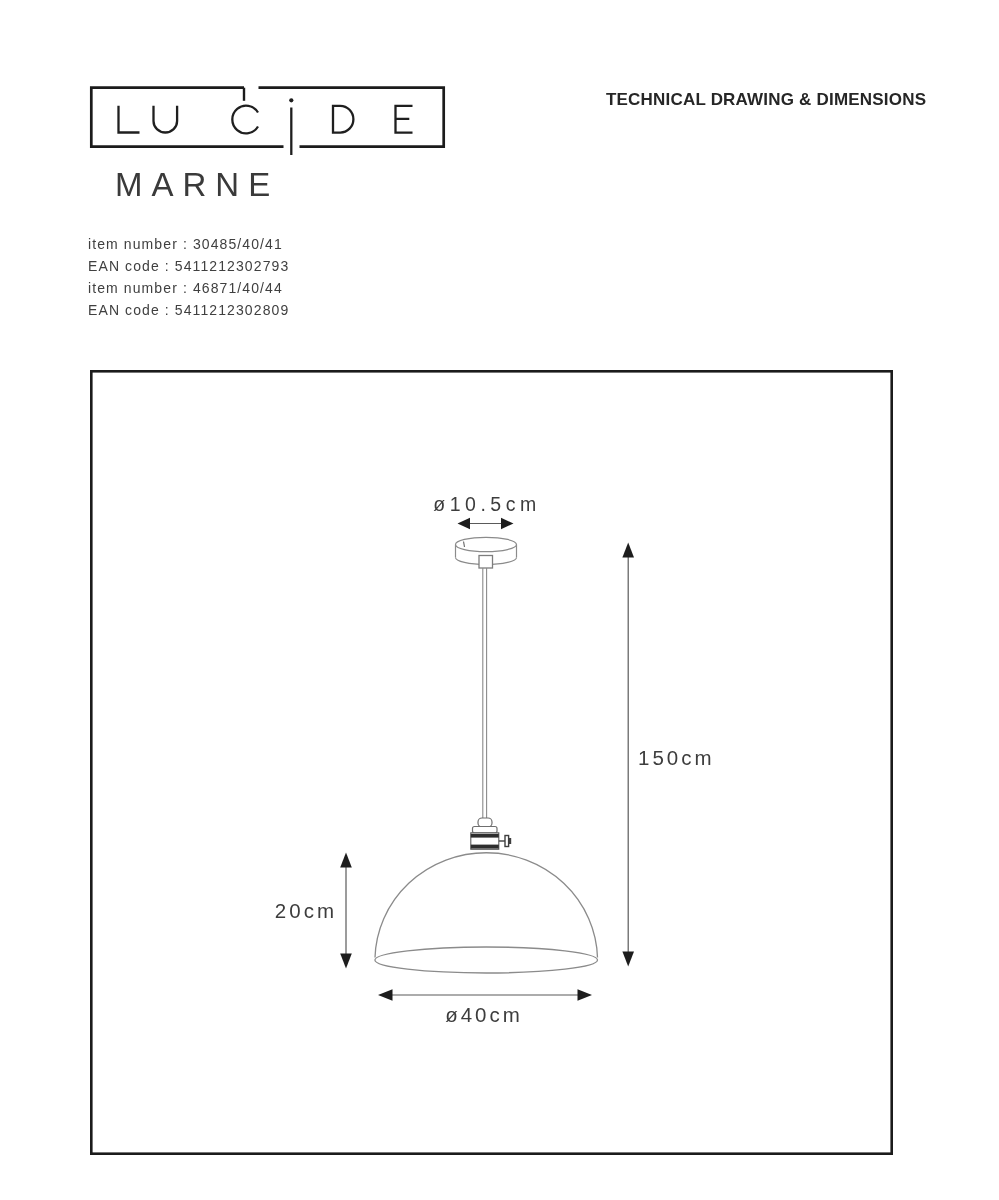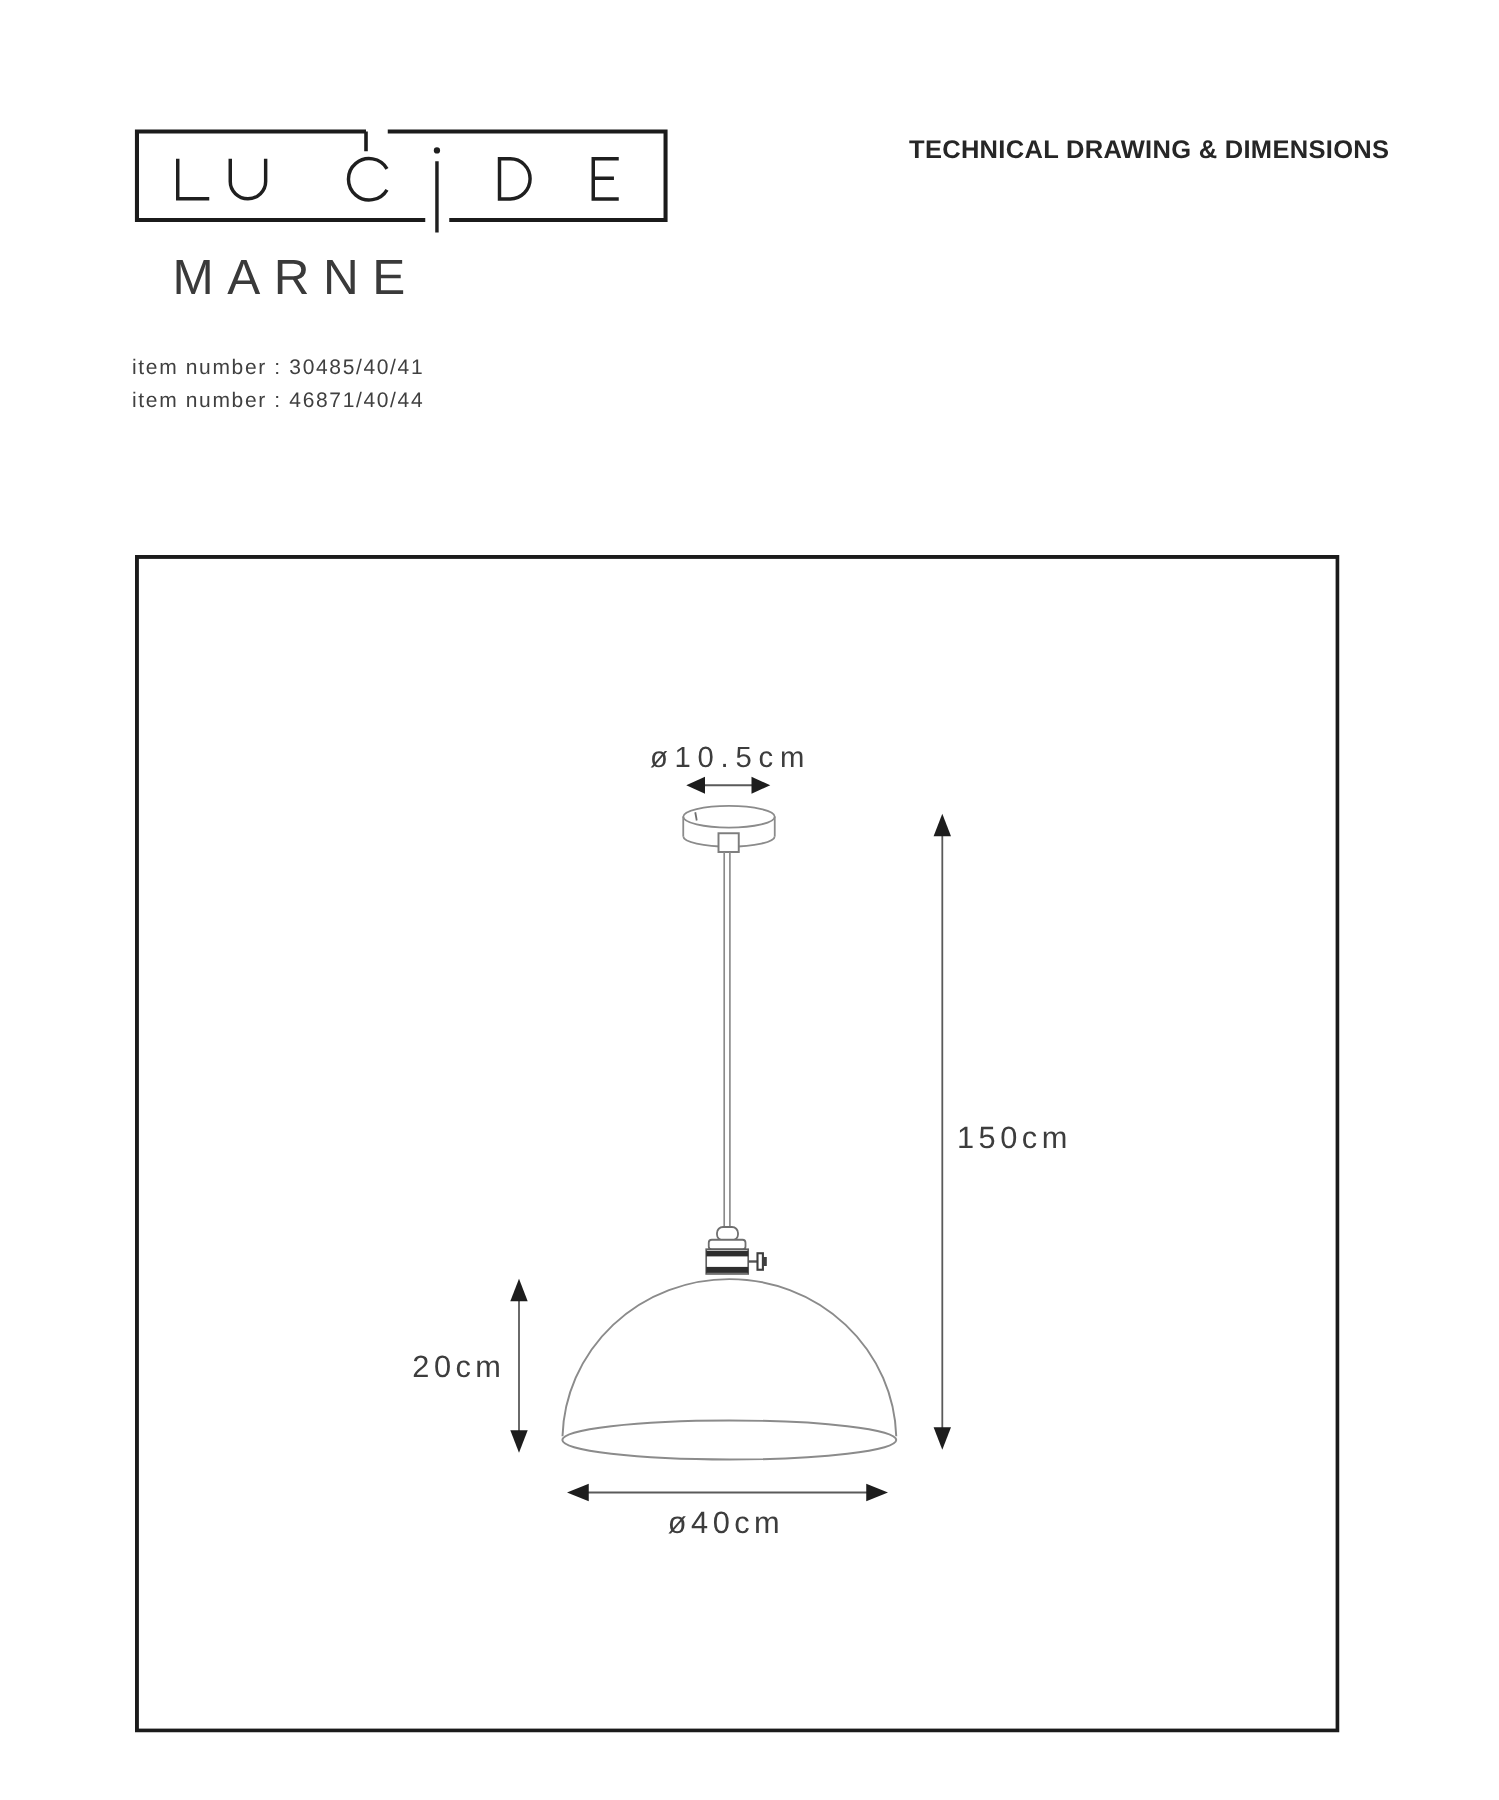--- a/index.html
+++ b/index.html
@@ -50,21 +50,23 @@
     </g>
     <circle cx="291.3" cy="100.3" r="2.1" fill="#1f1f1f"></circle>
   </svg>
 
   <div class="doc-title">TECHNICAL DRAWING &amp; DIMENSIONS</div>
 
   <div class="product-name">MARNE</div>
 
   <div class="product-info">
     <div>item number : 30485/40/41</div>
+    <div>EAN code : 5411212302793</div>
     <div>item number : 46871/40/44</div>
+    <div>EAN code : 5411212302809</div>
   </div>
 
   <div class="drawing-wrap">
     <svg viewBox="90 370 803 785">
 
       <rect x="91.3" y="371.3" width="800.4" height="782.4" fill="none" stroke="#1b1b1b" stroke-width="2.6"></rect>
 
       <text x="487" y="511" text-anchor="middle" font-size="19.5" letter-spacing="4.5" fill="#3d3d3d">ø10.5cm</text>
       <g>
         <line x1="468" y1="523.5" x2="503" y2="523.5" stroke="#5a5a5a" stroke-width="1.2"></line>

